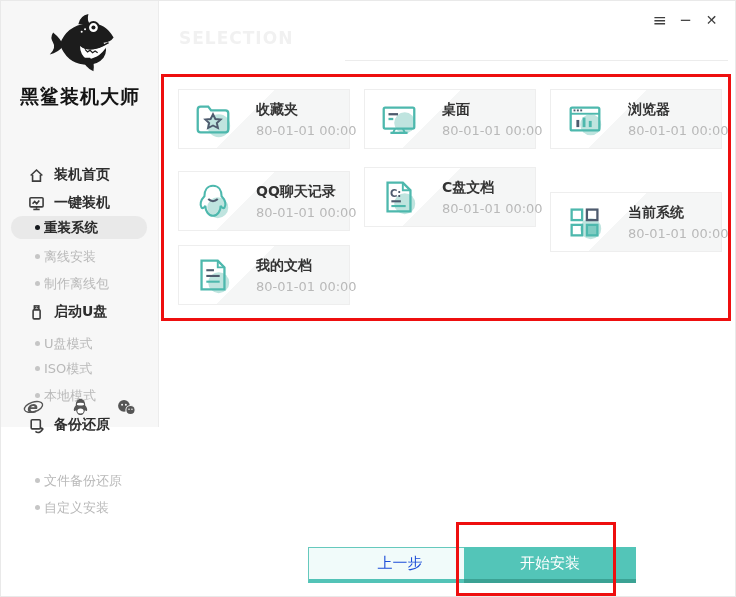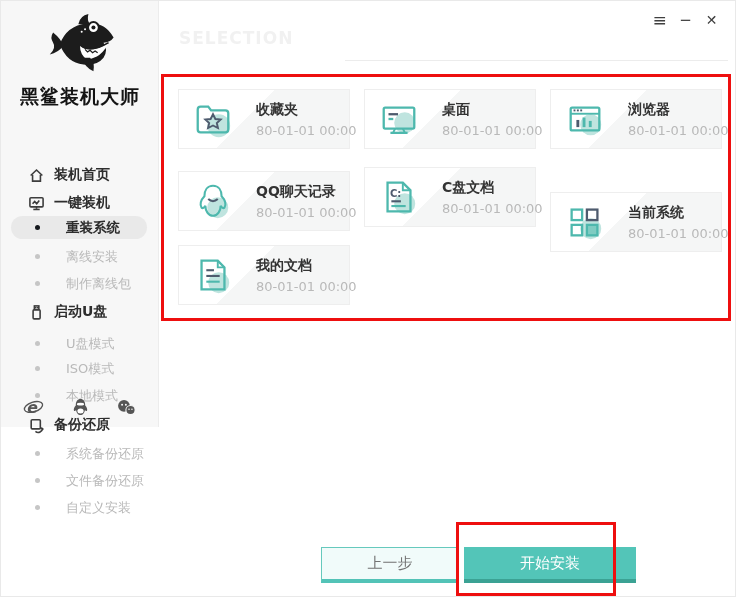--- a/index.html
+++ b/index.html
@@ -8,21 +8,21 @@
   
   .sidebar{position:absolute;left:0;top:0;width:158px;height:426px;background:#f7f7f7;
     border-right:1px solid #ececec;box-sizing:border-box;}
   .logo{position:absolute;left:0;top:8px;width:158px;text-align:center;}
   .logo svg{width:84px;height:74px;}
   .logo-text{font-size:19px;font-weight:bold;color:#141414;letter-spacing:1px;line-height:1;}
   .menu-item{position:absolute;display:flex;align-items:center;height:24px;cursor:pointer;box-sizing:border-box;}
   .menu-item.top{left:27px;gap:9px;font-size:14px;font-weight:bold;color:#2e2e2e;}
   .menu-item.top svg{width:17px;height:17px;flex:none;}
   .menu-item.sub{left:10px;width:136px;height:23px;border-radius:12px;padding-left:24px;
-    gap:26px;font-size:13px;color:#b9b9b9;}
+    gap:4px;font-size:13px;color:#b9b9b9;}
   .menu-item.sub .bullet{width:5px;height:5px;border-radius:50%;background:#c6c6c6;flex:none;}
   .menu-item.sub.active{background:#e9e9e9;color:#2c2c2c;font-weight:bold;font-size:13.5px;}
   .menu-item.sub.active .bullet{background:#15181d;}
   .side-footer{position:absolute;left:0;bottom:9px;width:158px;display:flex;justify-content:space-between;
     padding:0 22px;box-sizing:border-box;}
   .side-footer svg{width:21px;height:21px;cursor:pointer;}
   
   .win-controls{position:absolute;right:14px;top:8px;display:flex;gap:7px;}
   .win-ctl{width:19px;height:22px;display:flex;align-items:center;justify-content:center;
     color:#3f3f3f;cursor:pointer;}
@@ -41,22 +41,22 @@
   .card-text{margin-left:22px;}
   .card-title{font-size:14px;font-weight:bold;color:#333;margin-bottom:4px;white-space:nowrap;}
   .card-date{font-size:13px;color:#b9b9b9;white-space:nowrap;}
   
   #card-0{left:177px;top:88px;} #card-1{left:363px;top:88px;} #card-2{left:549px;top:88px;}
   #card-3{left:177px;top:170px;} #card-4{left:363px;top:166px;} #card-5{left:549px;top:166px;margin-top:25px;}
   #card-6{left:177px;top:244px;}
   
   .btn{position:absolute;height:36px;display:flex;align-items:center;justify-content:center;
     font-size:15px;cursor:pointer;box-sizing:content-box;}
-  .btn-prev{left:320px;top:546px;width:136px;background:#f1fbfa;border:1px solid #66c9bd;
-    border-bottom:4px solid #53c3b7;color:#737373;height:31px;}
+  .btn-prev{left:307px;top:546px;width:136px;background:#f1fbfa;border:1px solid #66c9bd;
+    border-bottom:4px solid #53c3b7;color:#1d4ed8;height:31px;padding-left:23px;}
   .btn-start{left:463px;top:546px;width:172px;background:#53c5b8;border-bottom:4px solid #3ba294;
     color:#fff;height:32px;}
   
   .annot{position:absolute;border:3px solid #ee0f0f;pointer-events:none;box-sizing:border-box;z-index:5;}
   #annot-cards{left:160px;top:73px;width:570px;height:247px;}
   #annot-start{left:455px;top:521px;width:160px;height:74px;}
 </style>
 </head>
 <body>
 
@@ -130,24 +130,20 @@
       <span>本地模式</span>
     </div>
     <div class="menu-item top" style="top:412px">
       <svg viewBox="0 0 16 16" fill="none" stroke="#3d3d3d" stroke-width="1.5">
         <rect x="3" y="2.6" width="8.6" height="8.6" rx="1"></rect>
         <path d="M7 13.6 A4 4 0 0 0 13.6 10.4"></path>
         <path d="M13.6 10.4 l-1.9 0.3 M13.6 10.4 l0.3 1.9"></path>
       </svg>
       <span>备份还原</span>
     </div>
-    <div class="menu-item sub" style="top:441px">
-      <span class="bullet"></span>
-      <span>系统备份还原</span>
-    </div>
     <div class="menu-item sub" style="top:468px">
       <span class="bullet"></span>
       <span>文件备份还原</span>
     </div>
     <div class="menu-item sub" style="top:495px">
       <span class="bullet"></span>
       <span>自定义安装</span>
     </div>
 
     <div class="side-footer">

